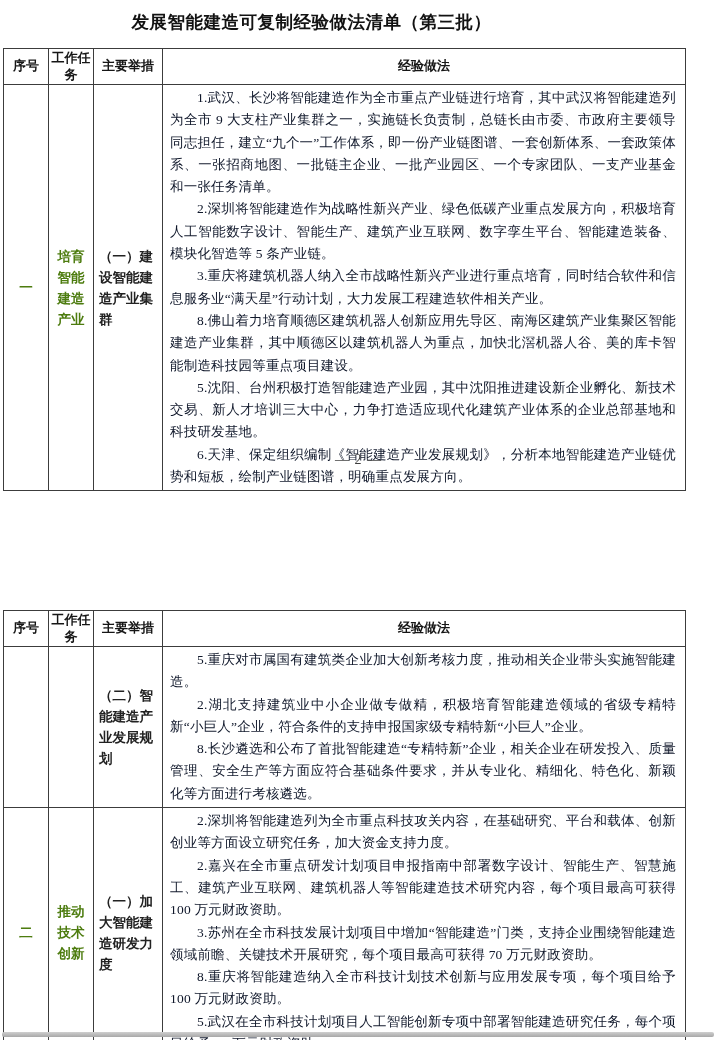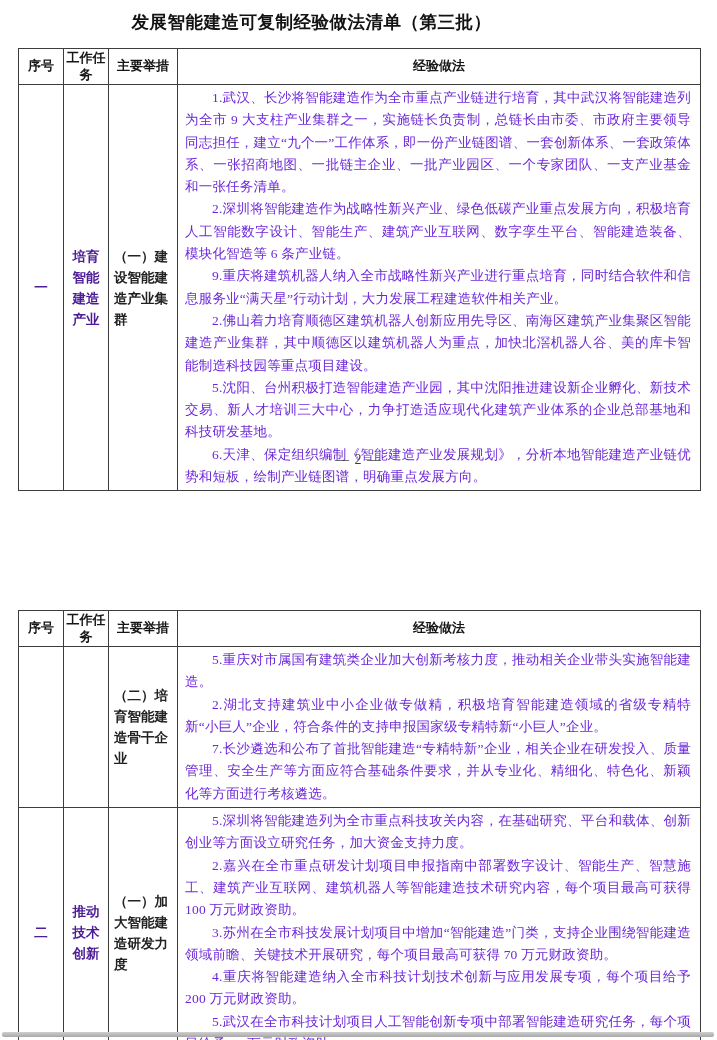--- a/index.html
+++ b/index.html
@@ -22,21 +22,21 @@
     width: 623px;
     text-align: center;
     font-family: "Liberation Sans", sans-serif;
     font-weight: bold;
     font-size: 17.5px;
     letter-spacing: 0.5px;
     color: #121212;
   }
   table.doc-table {
     position: absolute;
-    left: 18px;
+    left: 3px;
     width: 682px;
     border-collapse: collapse;
     table-layout: fixed;
     padding-left: 43px;
   }
   #table-1 { top: 48px; }
   #table-2 { top: 610px; }
   .doc-table th, .doc-table td {
     border: 1px solid #3c3c3c;
     overflow: hidden;
@@ -52,21 +52,21 @@
     vertical-align: middle;
     color: #161616;
   }
   .cell-index, .cell-task {
     text-align: center;
     vertical-align: middle;
     font-size: 13.5px;
     line-height: 21px;
     padding: 2px 6px;
     font-weight: bold;
-    color: #4c1d95;
+    color: #4d7c0f;
   }
   .cell-measure {
     text-align: left;
     vertical-align: middle;
     font-size: 13.5px;
     line-height: 21px;
     padding: 2px 5px;
     font-weight: bold;
     color: #222;
   }
@@ -74,21 +74,21 @@
     vertical-align: middle;
     padding: 2px 9px 2px 7px;
   }
   .cell-exp p {
     margin: 0;
     text-indent: 2em;
     font-size: 13.5px;
     line-height: 22.3px;
     text-align: justify;
     letter-spacing: 0.2px;
-    color: #6d28d9;
+    color: #0f172a;
   }
   .row-body-1 { height: 358px; }
   .row-t2-1 { height: 130px; }
   .row-t2-2 { height: 249px; }
   .page-number {
     position: absolute;
     top: 452px;
     left: 0;
     width: 717px;
     text-align: center;
@@ -130,23 +130,23 @@
       <th>经验做法</th>
     </tr>
   </thead>
   <tbody>
     <tr class="row-body-1">
       <td class="cell-index">一</td>
       <td class="cell-task">培育智能建造产业</td>
       <td class="cell-measure">（一）建设智能建造产业集群</td>
       <td class="cell-exp">
         <p>1.武汉、长沙将智能建造作为全市重点产业链进行培育，其中武汉将智能建造列为全市 9 大支柱产业集群之一，实施链长负责制，总链长由市委、市政府主要领导同志担任，建立“九个一”工作体系，即一份产业链图谱、一套创新体系、一套政策体系、一张招商地图、一批链主企业、一批产业园区、一个专家团队、一支产业基金和一张任务清单。</p>
-        <p>2.深圳将智能建造作为战略性新兴产业、绿色低碳产业重点发展方向，积极培育人工智能数字设计、智能生产、建筑产业互联网、数字孪生平台、智能建造装备、模块化智造等 6 条产业链。</p>
-        <p>9.重庆将建筑机器人纳入全市战略性新兴产业进行重点培育，同时结合软件和信息服务业“满天星”行动计划，大力发展工程建造软件相关产业。</p>
-        <p>2.佛山着力培育顺德区建筑机器人创新应用先导区、南海区建筑产业集聚区智能建造产业集群，其中顺德区以建筑机器人为重点，加快北滘机器人谷、美的库卡智能制造科技园等重点项目建设。</p>
+        <p>2.深圳将智能建造作为战略性新兴产业、绿色低碳产业重点发展方向，积极培育人工智能数字设计、智能生产、建筑产业互联网、数字孪生平台、智能建造装备、模块化智造等 5 条产业链。</p>
+        <p>3.重庆将建筑机器人纳入全市战略性新兴产业进行重点培育，同时结合软件和信息服务业“满天星”行动计划，大力发展工程建造软件相关产业。</p>
+        <p>8.佛山着力培育顺德区建筑机器人创新应用先导区、南海区建筑产业集聚区智能建造产业集群，其中顺德区以建筑机器人为重点，加快北滘机器人谷、美的库卡智能制造科技园等重点项目建设。</p>
         <p>5.沈阳、台州积极打造智能建造产业园，其中沈阳推进建设新企业孵化、新技术交易、新人才培训三大中心，力争打造适应现代化建筑产业体系的企业总部基地和科技研发基地。</p>
         <p>6.天津、保定组织编制《智能建造产业发展规划》，分析本地智能建造产业链优势和短板，绘制产业链图谱，明确重点发展方向。</p>
       </td>
     </tr>
   </tbody>
 </table>
 
 <div class="page-number">— 2 —</div>
 
 <table class="doc-table" id="table-2">
@@ -161,35 +161,35 @@
       <th>序号</th>
       <th>工作任务</th>
       <th>主要举措</th>
       <th>经验做法</th>
     </tr>
   </thead>
   <tbody>
     <tr class="row-t2-1">
       <td class="cell-index"></td>
       <td class="cell-task"></td>
-      <td class="cell-measure">（二）培育智能建造骨干企业</td>
+      <td class="cell-measure">（二）智能建造产业发展规划</td>
       <td class="cell-exp">
         <p>5.重庆对市属国有建筑类企业加大创新考核力度，推动相关企业带头实施智能建造。</p>
         <p>2.湖北支持建筑业中小企业做专做精，积极培育智能建造领域的省级专精特新“小巨人”企业，符合条件的支持申报国家级专精特新“小巨人”企业。</p>
-        <p>7.长沙遴选和公布了首批智能建造“专精特新”企业，相关企业在研发投入、质量管理、安全生产等方面应符合基础条件要求，并从专业化、精细化、特色化、新颖化等方面进行考核遴选。</p>
+        <p>8.长沙遴选和公布了首批智能建造“专精特新”企业，相关企业在研发投入、质量管理、安全生产等方面应符合基础条件要求，并从专业化、精细化、特色化、新颖化等方面进行考核遴选。</p>
       </td>
     </tr>
     <tr class="row-t2-2">
       <td class="cell-index">二</td>
       <td class="cell-task">推动技术创新</td>
       <td class="cell-measure">（一）加大智能建造研发力度</td>
       <td class="cell-exp">
-        <p>5.深圳将智能建造列为全市重点科技攻关内容，在基础研究、平台和载体、创新创业等方面设立研究任务，加大资金支持力度。</p>
+        <p>2.深圳将智能建造列为全市重点科技攻关内容，在基础研究、平台和载体、创新创业等方面设立研究任务，加大资金支持力度。</p>
         <p>2.嘉兴在全市重点研发计划项目申报指南中部署数字设计、智能生产、智慧施工、建筑产业互联网、建筑机器人等智能建造技术研究内容，每个项目最高可获得 100 万元财政资助。</p>
         <p>3.苏州在全市科技发展计划项目中增加“智能建造”门类，支持企业围绕智能建造领域前瞻、关键技术开展研究，每个项目最高可获得 70 万元财政资助。</p>
-        <p>4.重庆将智能建造纳入全市科技计划技术创新与应用发展专项，每个项目给予 200 万元财政资助。</p>
+        <p>8.重庆将智能建造纳入全市科技计划技术创新与应用发展专项，每个项目给予 100 万元财政资助。</p>
         <p>5.武汉在全市科技计划项目人工智能创新专项中部署智能建造研究任务，每个项目给予 50 万元财政资助。</p>
       </td>
     </tr>
   </tbody>
 </table>
 
 <div class="page-edge-shadow"></div>
 
 </body></html>

